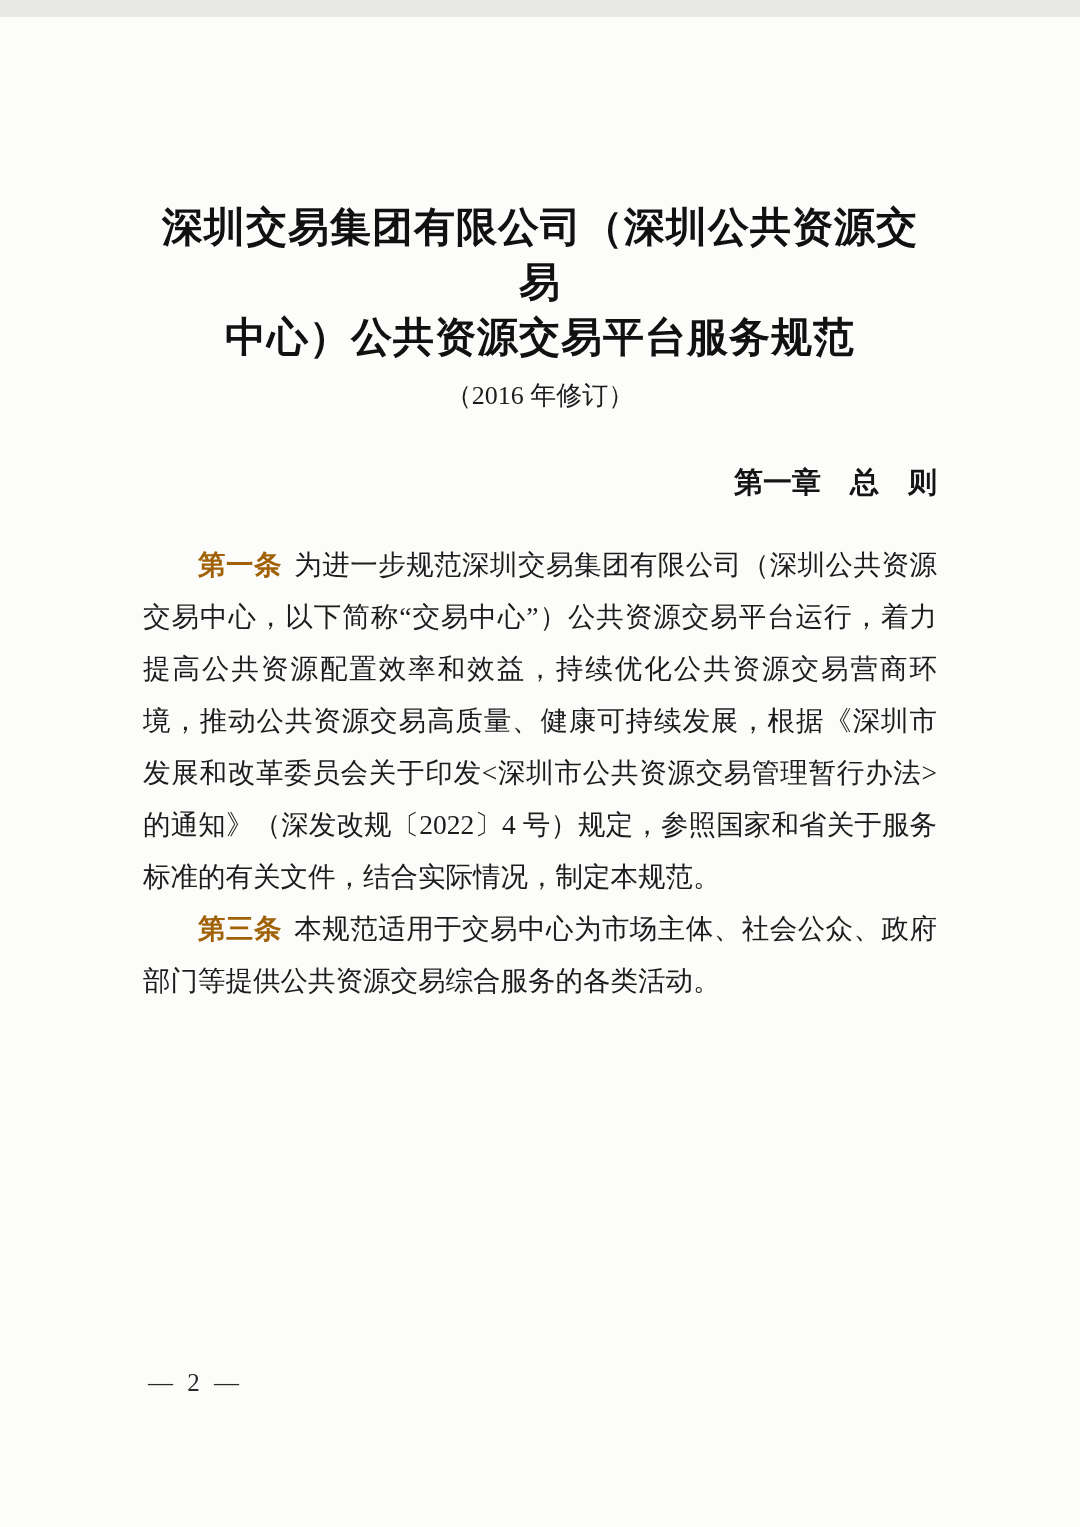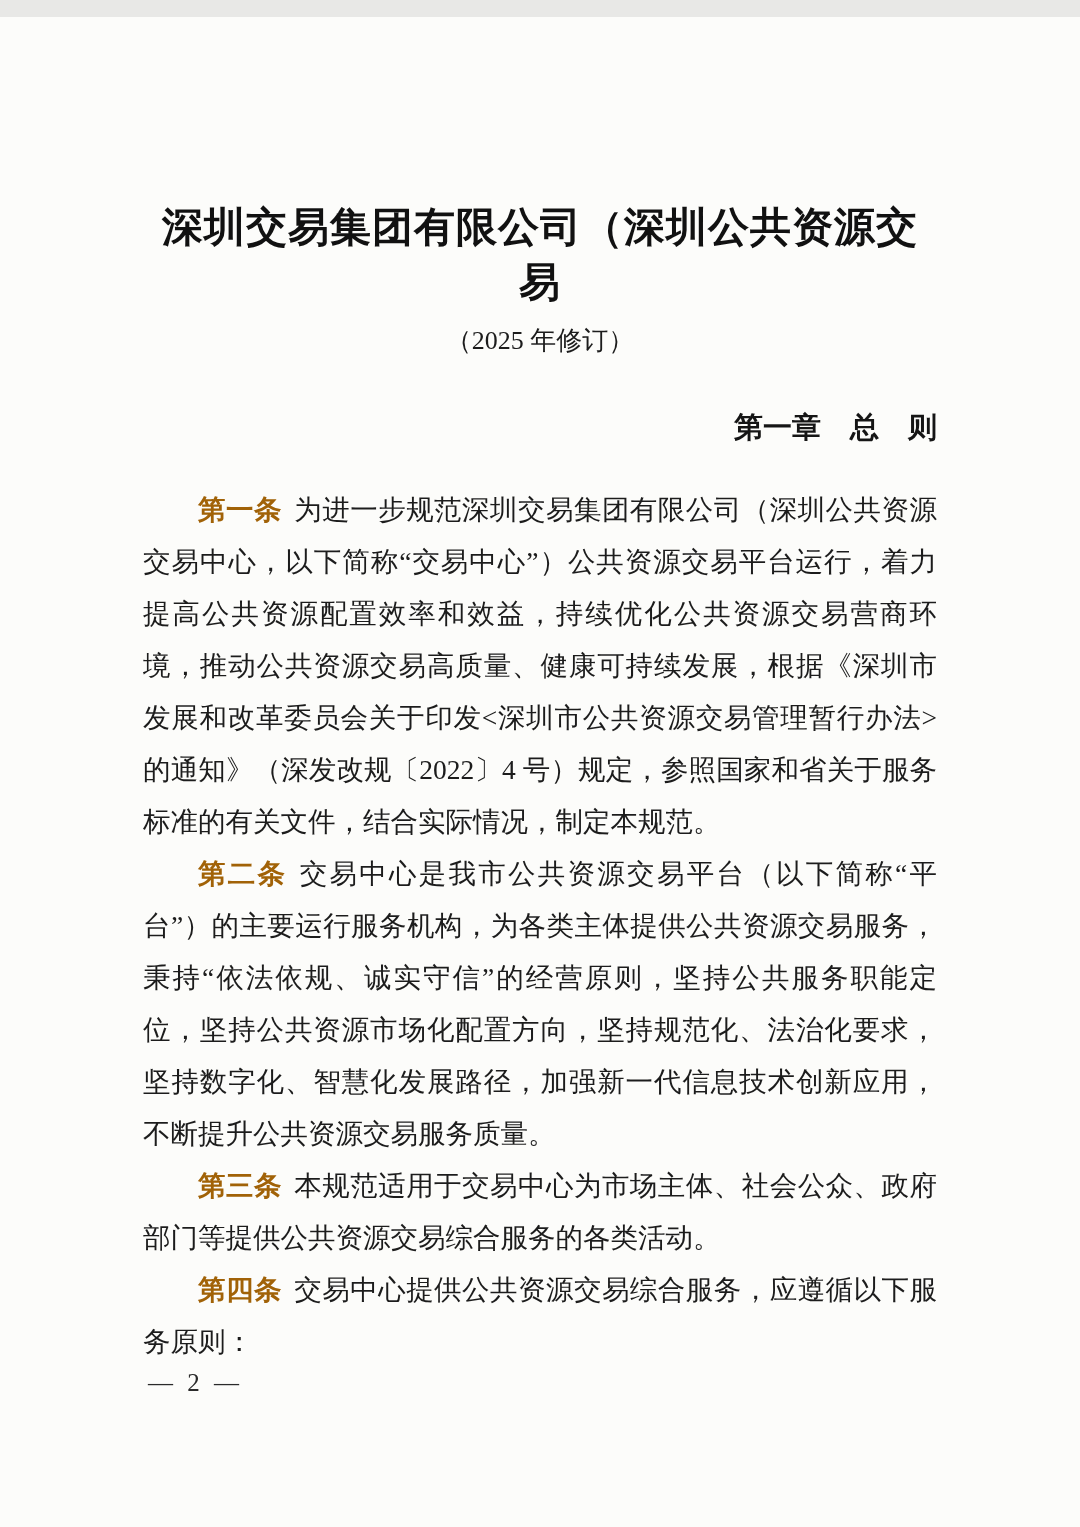--- a/index.html
+++ b/index.html
@@ -83,29 +83,28 @@
   }
 </style>
 </head>
 <body>
 
 <div class="page">
   <div class="content">
 
     <h1 class="doc-title">
       <span style="display:block">深圳交易集团有限公司（深圳公共资源交易</span>
+      <span style="display:block">中心）公共资源交易平台服务规范</span>
     </h1>
 
-    <div class="doc-subtitle">（2025 年修订）</div>
+    <div class="doc-subtitle">（2016 年修订）</div>
 
     <h2 class="chapter-heading">第一章　总　则</h2>
 
     <div class="body-text">
       <p><span class="para-leader">第一条</span><span>为进一步规范深圳交易集团有限公司（深圳公共资源交易中心，以下简称“交易中心”）公共资源交易平台运行，着力提高公共资源配置效率和效益，持续优化公共资源交易营商环境，推动公共资源交易高质量、健康可持续发展，根据《深圳市发展和改革委员会关于印发&lt;深圳市公共资源交易管理暂行办法&gt;的通知》（深发改规〔2022〕4 号）规定，参照国家和省关于服务标准的有关文件，结合实际情况，制定本规范。</span></p>
-      <p><span class="para-leader">第二条</span><span>交易中心是我市公共资源交易平台（以下简称“平台”）的主要运行服务机构，为各类主体提供公共资源交易服务，秉持“依法依规、诚实守信”的经营原则，坚持公共服务职能定位，坚持公共资源市场化配置方向，坚持规范化、法治化要求，坚持数字化、智慧化发展路径，加强新一代信息技术创新应用，不断提升公共资源交易服务质量。</span></p>
       <p><span class="para-leader">第三条</span><span>本规范适用于交易中心为市场主体、社会公众、政府部门等提供公共资源交易综合服务的各类活动。</span></p>
-      <p><span class="para-leader">第四条</span><span>交易中心提供公共资源交易综合服务，应遵循以下服务原则：</span></p>
     </div>
 
   </div>
 
   <div class="page-footer">— 2 —</div>
 </div>
 
 </body></html>

